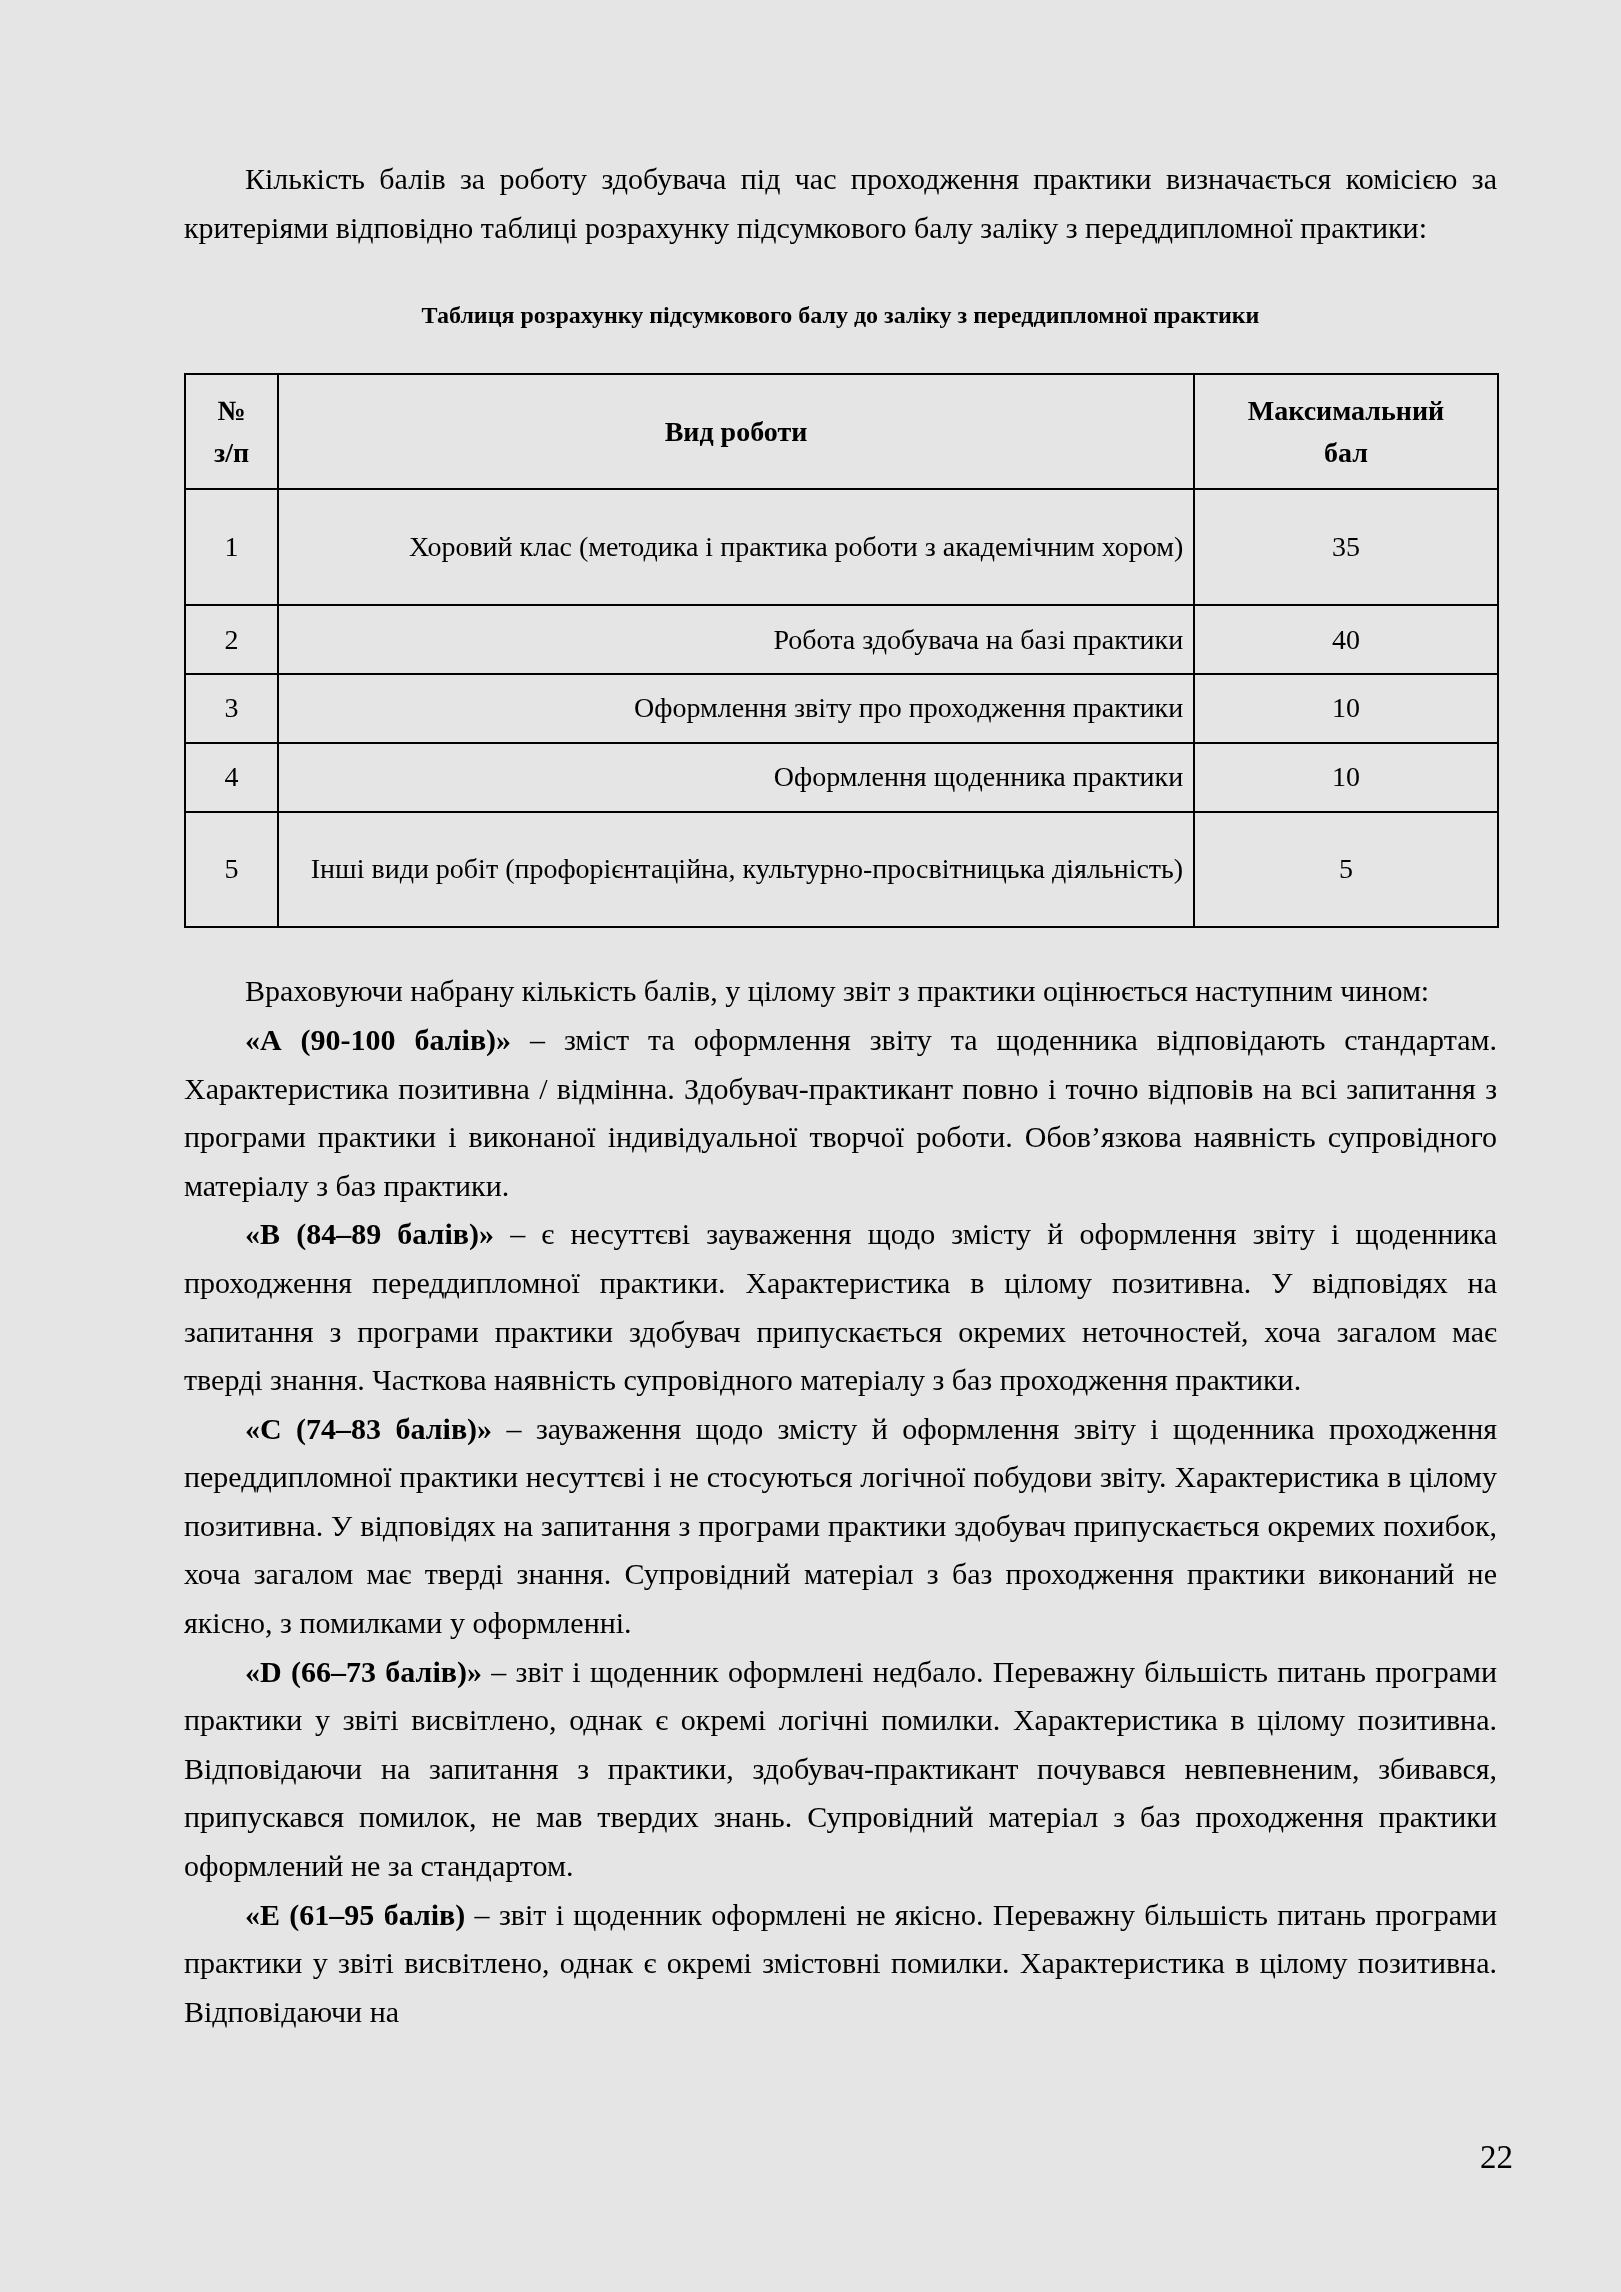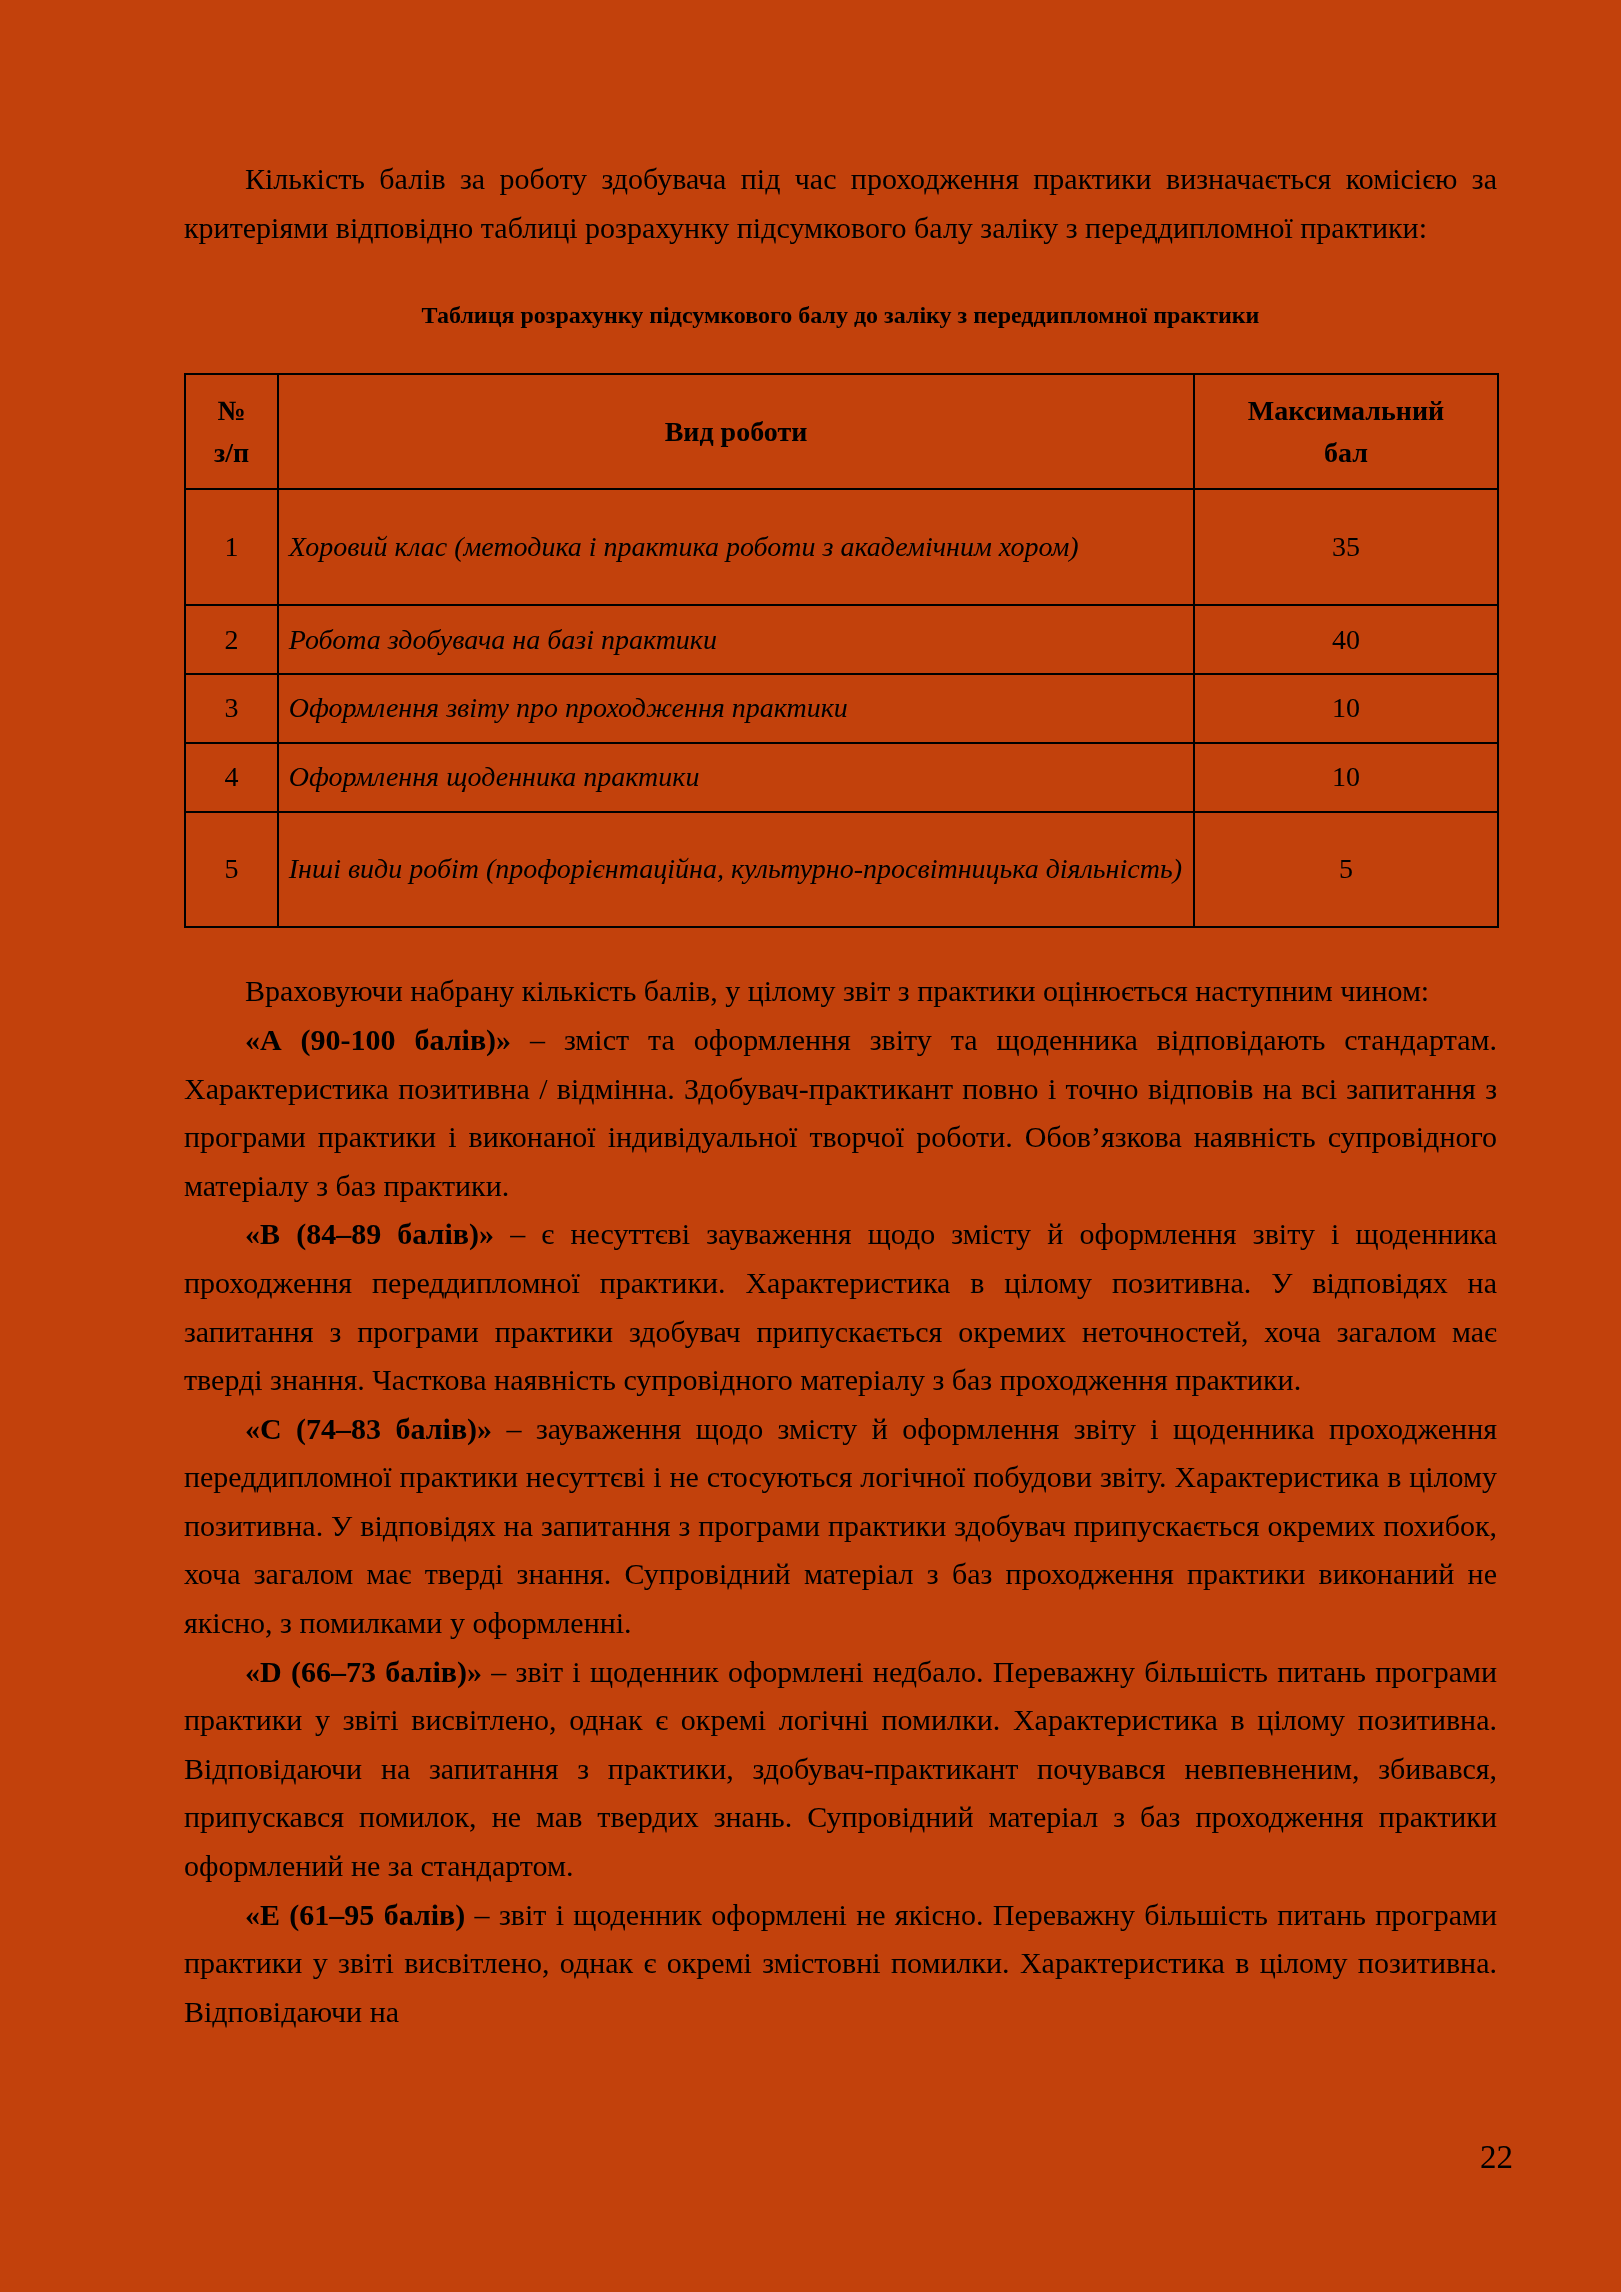--- a/index.html
+++ b/index.html
@@ -6,21 +6,21 @@
   html, body {
     margin: 0;
     padding: 0;
     background: #ffffff;
   }
 
   .page {
     position: relative;
     width: 1621px;
     height: 2293px;
-    background: #c2410c;
+    background: #e5e5e5;
     box-sizing: border-box;
     font-family: "Liberation Serif", "DejaVu Serif", serif;
     color: #000000;
     overflow: hidden;
   }
 
   .content {
     position: absolute;
     left: 184px;
     top: 0;
@@ -69,21 +69,21 @@
     font-weight: bold;
     text-align: center;
     height: 102px;
   }
 
   col.col-num   { width: 93px; }
   col.col-work  { width: 916px; }
   col.col-score { width: 304px; }
 
   td.cell-num   { text-align: center; }
-  td.cell-work  { text-align: left; font-style: italic; }
+  td.cell-work  { text-align: right; }
   td.cell-score { text-align: center; }
 
   tr.row-tall td { height: 102px; }
   tr.row-short td { height: 55px; }
 
   .grade-label { font-weight: bold; }
 
   .page-number {
     position: absolute;
     right: 108px;

